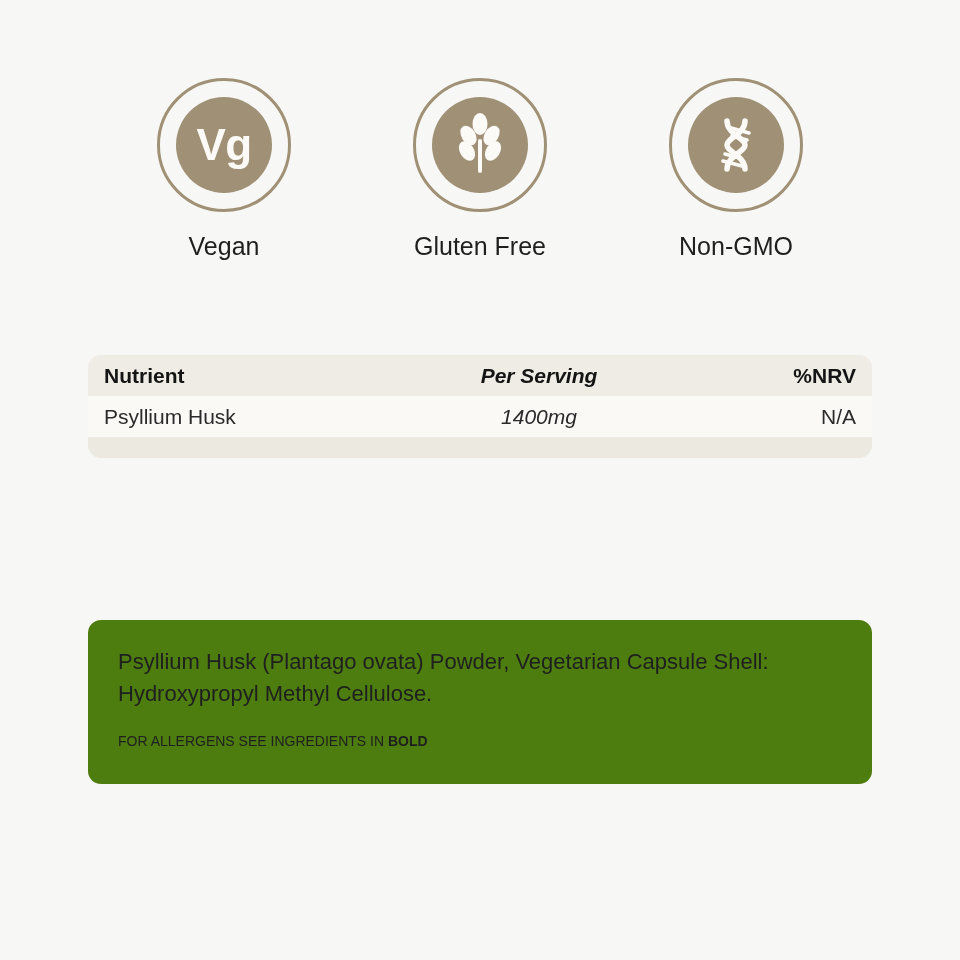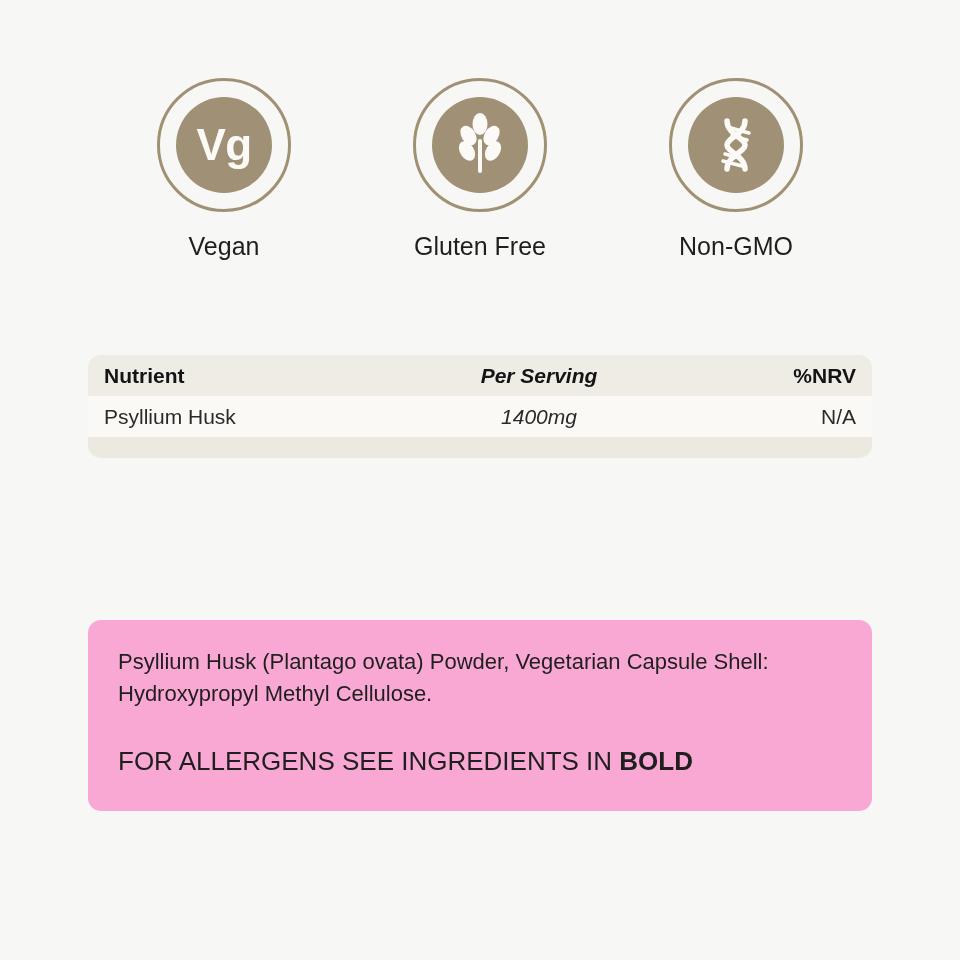--- a/index.html
+++ b/index.html
@@ -139,33 +139,33 @@
     font-size: 21px;
     font-weight: normal;
     color: #2a2a2a;
     line-height: 1;
   }
 
   
   .ingredients-card { top: 620px; }
 
   .ingredients-body {
-    background: #f9a8d4;
+    background: #4d7c0f;
     padding: 26px 30px 34px 30px;
   }
 
   .ingredients-text {
     font-size: 22px;
     line-height: 32px;
     color: #1f1f1f;
   }
 
   .allergen-line {
-    margin-top: 36px;
-    font-size: 26px;
+    margin-top: 23px;
+    font-size: 14px;
     line-height: 1.2;
     color: #1f1f1f;
   }
 
   .allergen-line b { font-weight: bold; }
 </style>
 </head>
 <body>
 
 <div class="page">

